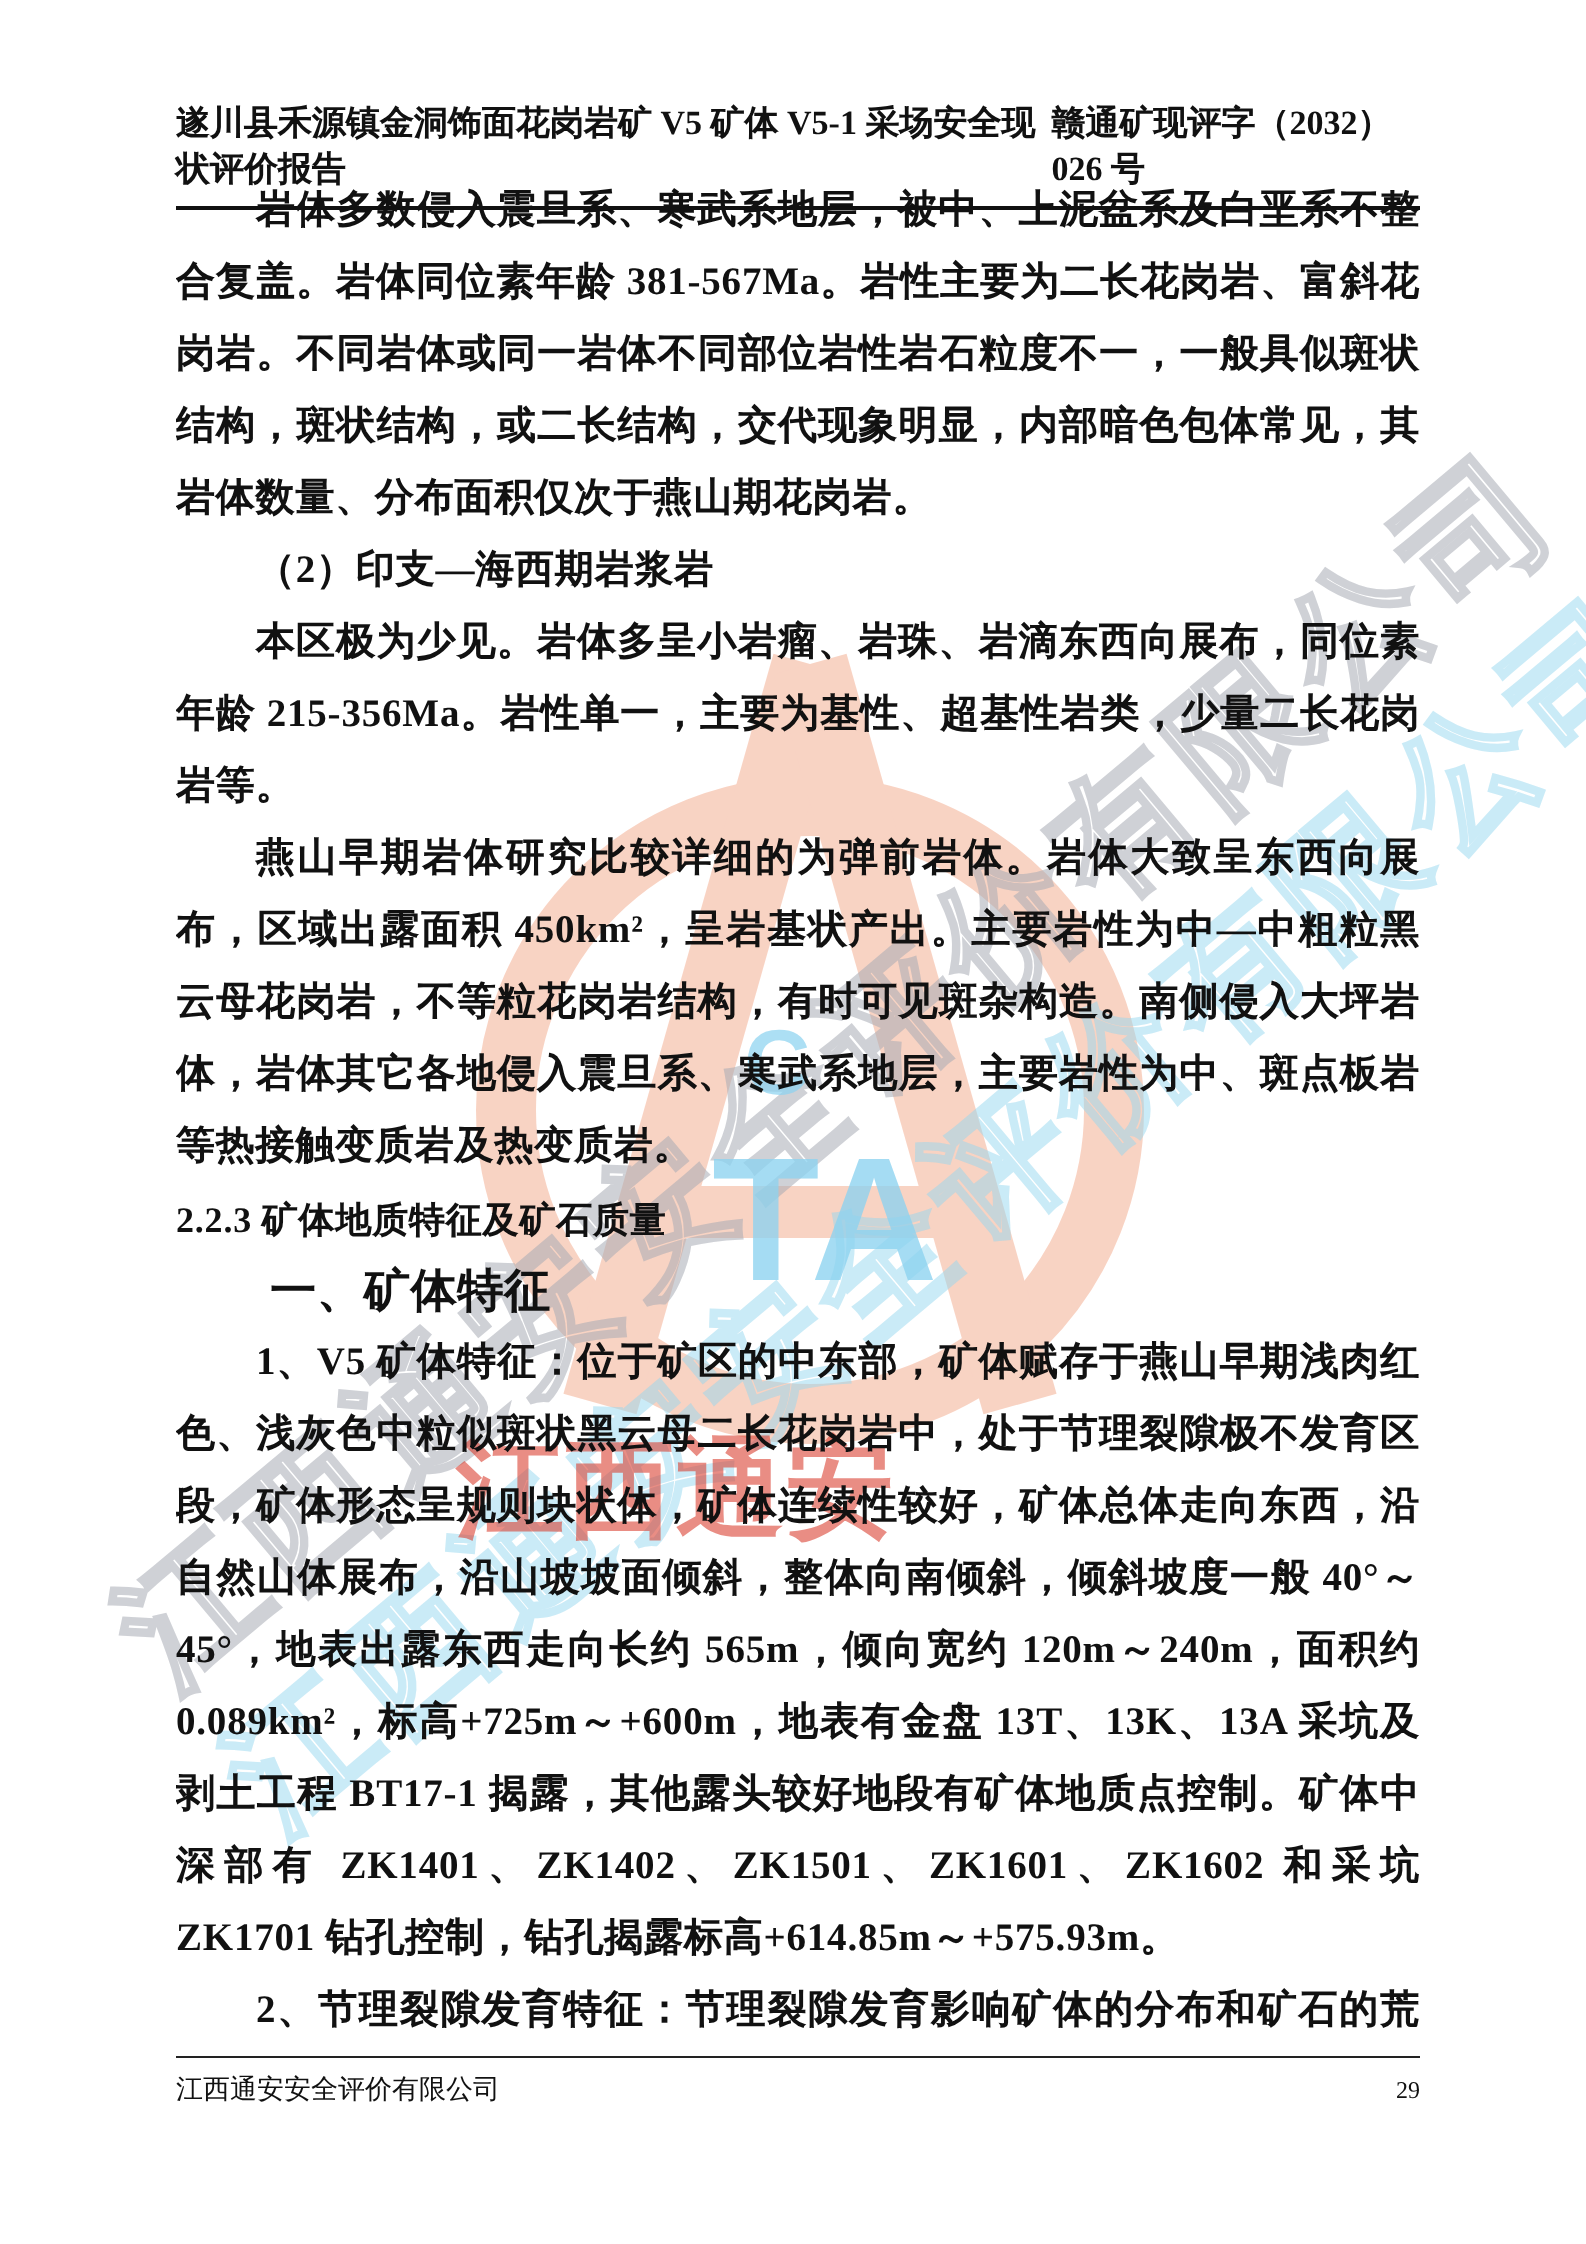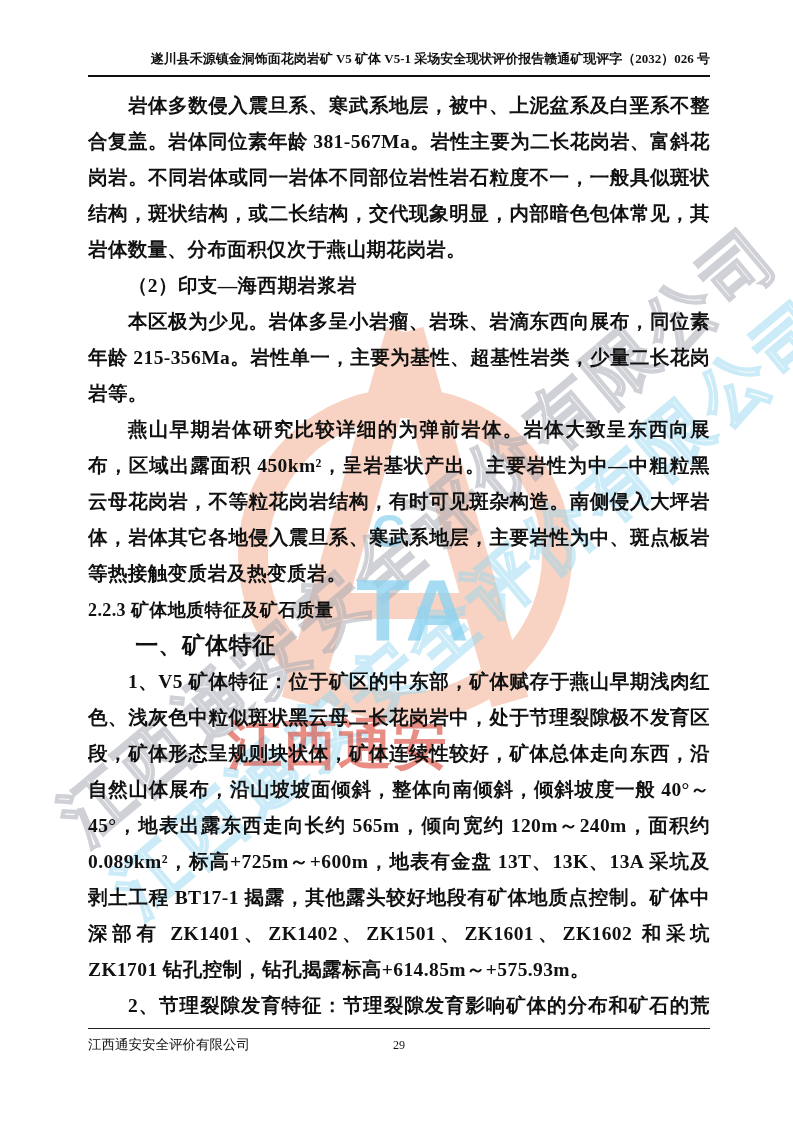--- a/index.html
+++ b/index.html
@@ -40,21 +40,21 @@
   }
   .wm-stamp{
     left:228px;top:718px;
     font-weight:bold;font-size:54px;line-height:1;
     color:rgba(217,58,43,.58);letter-spacing:1px;white-space:nowrap;
   }
   
   .header{
     position:absolute;left:88px;top:50px;width:622px;
     display:flex;justify-content:flex-end;align-items:flex-end;
-    font-size:13px;font-weight:bold;
+    font-size:17px;font-weight:bold;
     border-bottom:2px solid #111;padding-bottom:7px;
     z-index:2;
   }
   
   .doc-body{
     position:absolute;left:88px;top:88px;width:622px;height:942px;
     overflow:hidden;z-index:2;
   }
   .doc-body p{
     margin:0;line-height:36px;font-size:19.5px;
@@ -65,21 +65,21 @@
   .doc-body p.h1{font-weight:bold;font-size:18px;text-indent:0;}
   .doc-body p.h2{font-weight:bold;font-size:23px;text-indent:2.05em;}
   
   .footer{
     position:absolute;left:88px;top:1028px;width:622px;
     border-top:1.5px solid #222;padding-top:7px;
     font-size:13.5px;z-index:2;
   }
   .footer .page-num{
     position:absolute;left:0;right:0;top:9px;
-    text-align:center;font-size:12px;
+    text-align:right;font-size:12px;
   }
 </style>
 </head>
 <body>
 
 <div class="page">
 
   <svg class="wm wm-logo" width="400" height="440" viewBox="0 0 400 440">
     <g fill="none" stroke="#F0926B">
       <circle cx="200" cy="245" r="152" stroke-width="30"></circle>

